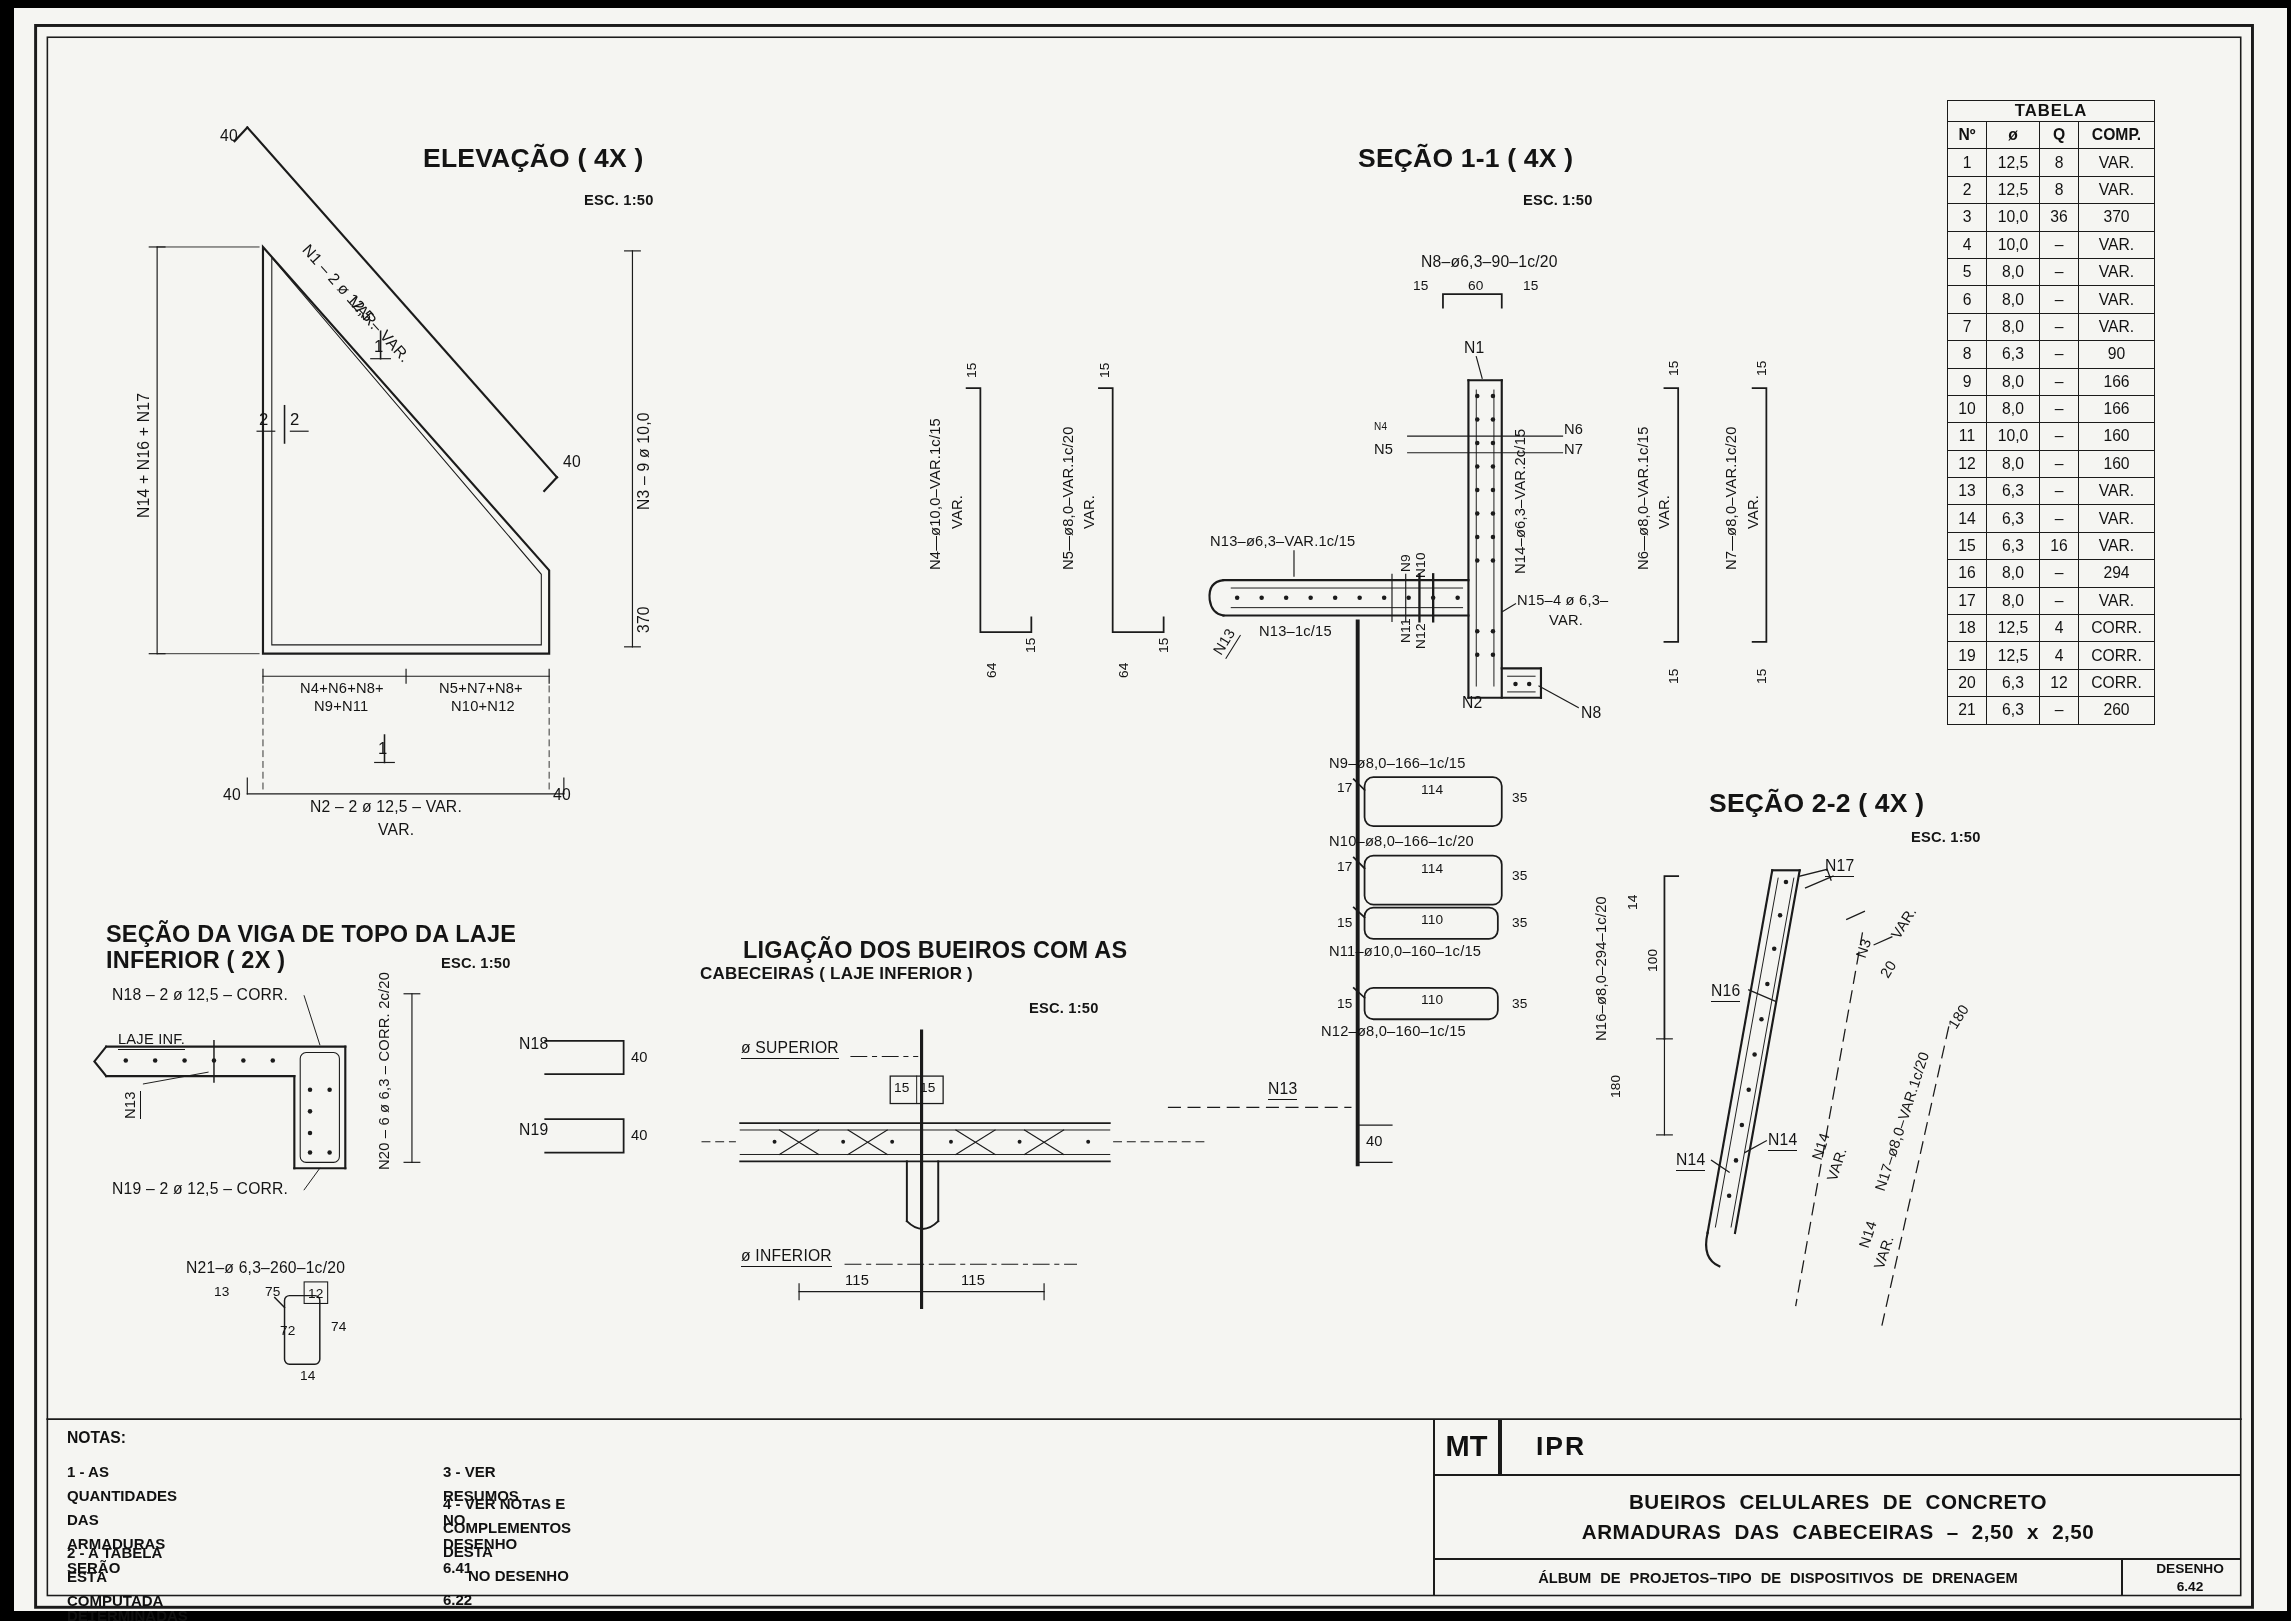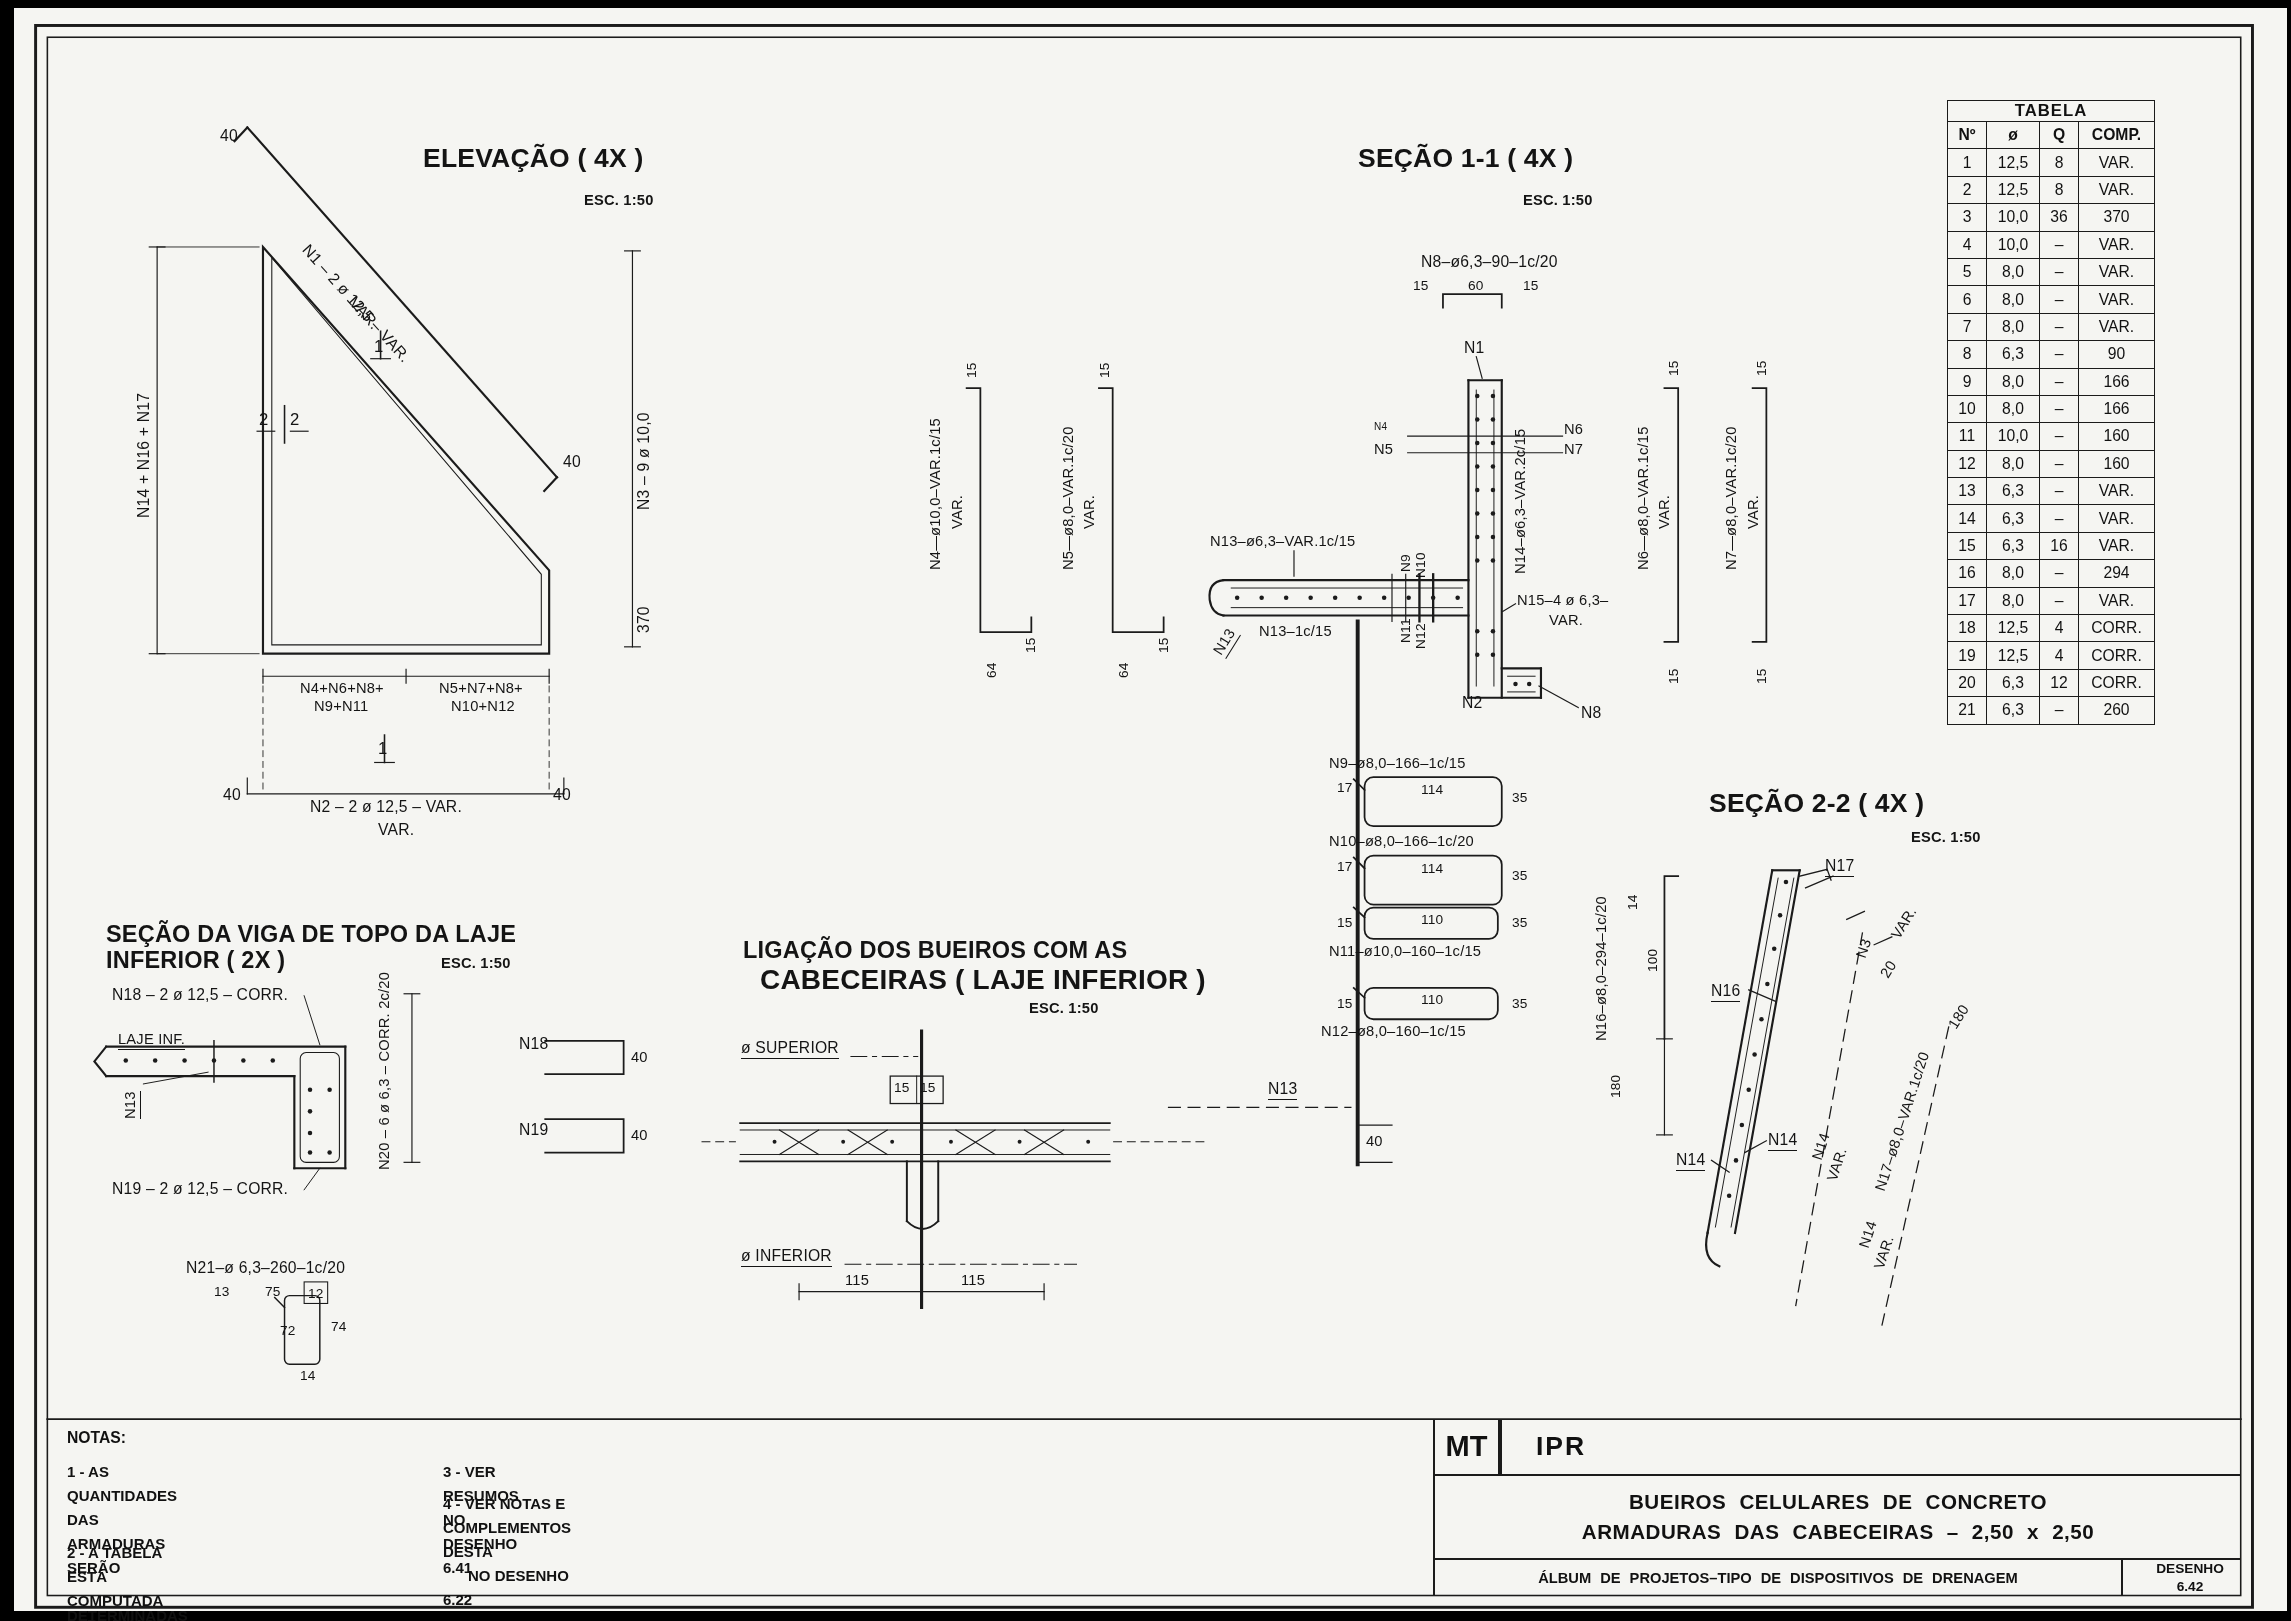--- a/index.html
+++ b/index.html
@@ -452,21 +452,21 @@
       <div class="ann" style="left: 519px; top: 1121px; font-size: 15.7px;">N19</div>
       <div class="ann" style="left: 631px; top: 1127px; font-size: 14.7px;">40</div>
       <div class="ann" style="left: 186px; top: 1259px; font-size: 15.7px;">N21–ø 6,3–260–1c/20</div>
       <div class="ann" style="left: 214px; top: 1284px; font-size: 13.7px;">13</div>
       <div class="ann" style="left: 265px; top: 1284px; font-size: 13.7px;">75</div>
       <div class="ann" style="left: 308px; top: 1286px; font-size: 13.7px;">12</div>
       <div class="ann" style="left: 280px; top: 1323px; font-size: 13.7px;">72</div>
       <div class="ann" style="left: 331px; top: 1319px; font-size: 13.7px;">74</div>
       <div class="ann" style="left: 300px; top: 1368px; font-size: 13.7px;">14</div>
       <div class="ann b" style="left: 743px; top: 937px; font-size: 23.5px;">LIGAÇÃO DOS BUEIROS COM AS</div>
-      <div class="ann b" style="left: 760px; top: 964px; font-size: 28px;">CABECEIRAS ( LAJE INFERIOR )</div>
+      <div class="ann b" style="left: 700px; top: 964px; font-size: 17px;">CABECEIRAS ( LAJE INFERIOR )</div>
       <div class="ann b" style="left: 1029px; top: 1000px; font-size: 14.7px;">ESC. 1:50</div>
       <div class="ann u" style="left: 741px; top: 1039px; font-size: 15.7px;">ø SUPERIOR</div>
       <div class="ann" style="left: 894px; top: 1080px; font-size: 13.7px;">15</div>
       <div class="ann" style="left: 920px; top: 1080px; font-size: 13.7px;">15</div>
       <div class="ann u" style="left: 741px; top: 1247px; font-size: 15.7px;">ø INFERIOR</div>
       <div class="ann" style="left: 845px; top: 1272px; font-size: 14.7px;">115</div>
       <div class="ann" style="left: 961px; top: 1272px; font-size: 14.7px;">115</div>
     </div>
 
   <table id="tabela">

